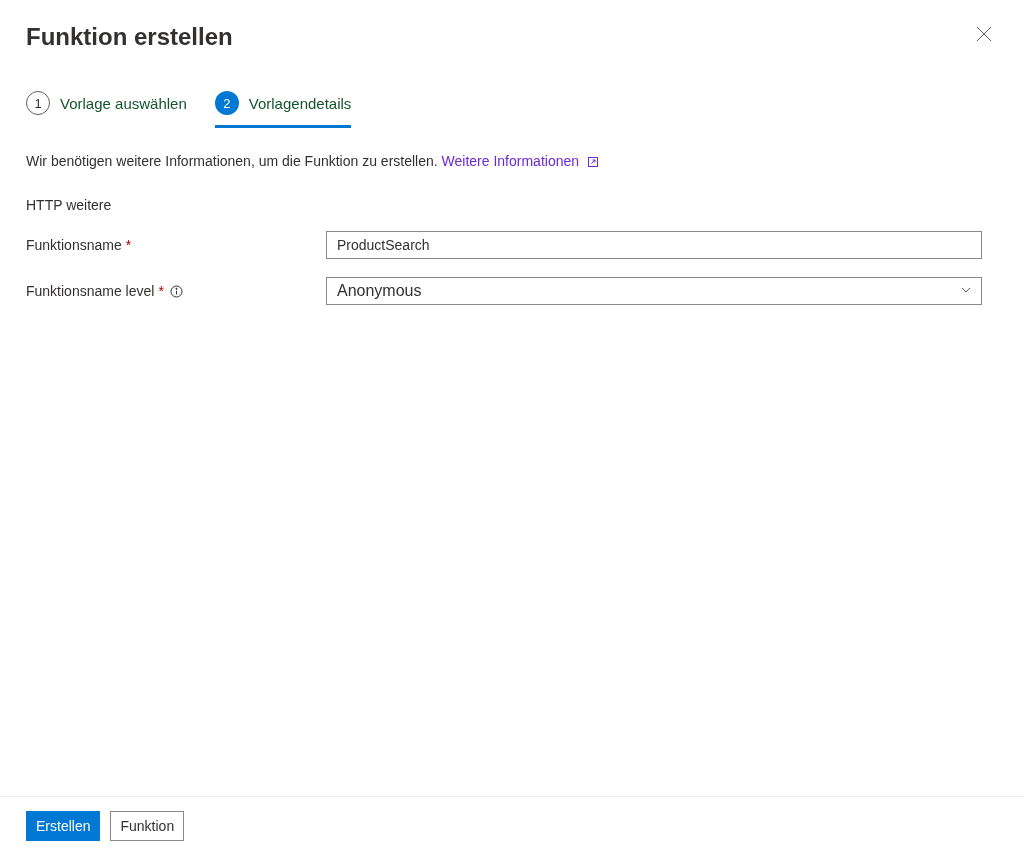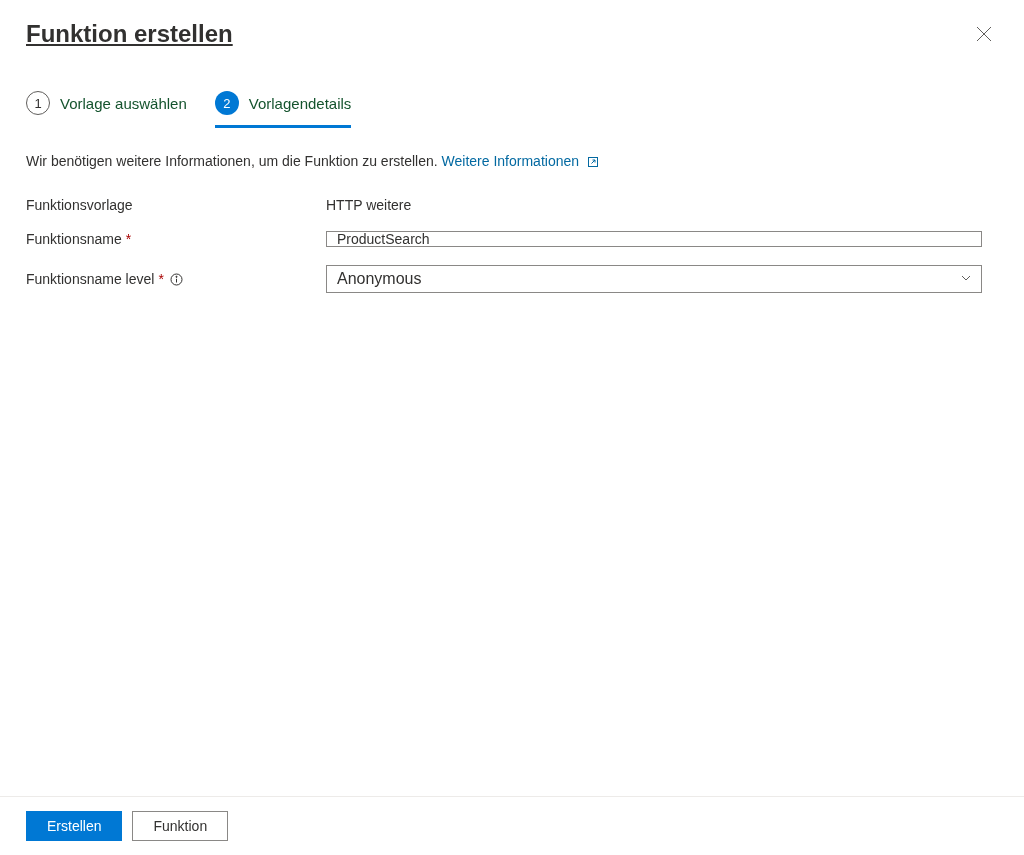--- a/index.html
+++ b/index.html
@@ -14,22 +14,21 @@
       font-size: 14px;
       width: 1024px;
       height: 855px;
       position: relative;
       overflow: hidden;
     }
     .header {
       padding: 20px 26px 0 26px;
       display: flex;
       justify-content: space-between;
-      align-items: flex-start;
-      text-decoration: underline;
+      align-items: flex-end;
     }
     .title {
       font-size: 24px;
       font-weight: 600;
       color: #323130;
     }
     .close-btn {
       cursor: pointer;
       padding: 6px;
       color: #605e5c;
@@ -88,21 +87,21 @@
     }
     .content {
       padding: 28px 26px 0 26px;
     }
     .description {
       font-size: 14px;
       color: #323130;
       margin-bottom: 28px;
     }
     .link {
-      color: #0369a1;
+      color: #6d28d9;
       cursor: pointer;
       text-decoration: none;
     }
     .link-icon {
       display: inline-flex;
       vertical-align: middle;
       margin-left: 4px;
     }
     .link-icon svg {
       width: 12px;
@@ -139,21 +138,21 @@
       color: #323130;
     }
     .text-input {
       width: 656px;
       padding: 5px 10px;
       font-size: 14px;
       border: 1px solid #8a8886;
       background: #ffffff;
       color: #323130;
       font-family: inherit;
-      height: 16px;
+      height: 28px;
     }
     .select-wrapper {
       position: relative;
       width: 656px;
     }
     .select-box {
       width: 100%;
       padding: 5px 30px 5px 10px;
       font-size: 16px;
       border: 1px solid #8a8886;
@@ -180,21 +179,21 @@
       position: absolute;
       bottom: 0;
       left: 0;
       right: 0;
       border-top: 1px solid #edebe9;
       padding: 14px 26px;
       display: flex;
       gap: 10px;
     }
     .btn {
-      padding: 6px 20px;
+      padding: 6px 9px;
       font-size: 14px;
       cursor: pointer;
       font-family: inherit;
       border: none;
       min-height: 30px;
       text-align: right;
     }
     .btn-primary {
       background: #0078d4;
       color: #ffffff;
@@ -241,21 +240,20 @@
         <svg viewBox="0 0 12 12" fill="none" stroke="currentColor" stroke-width="1">
           <rect x="1.5" y="1.5" width="9" height="9"></rect>
           <line x1="4.5" y1="7.5" x2="8" y2="4"></line>
           <polyline points="5.5,4 8,4 8,6.5"></polyline>
         </svg>
       </span>
     </a>
   </div>
 
   <div class="form-row">
-    <div class="form-label">Funktionsvorlage</div>
     <div class="form-value">HTTP weitere</div>
   </div>
 
   <div class="form-row">
     <div class="form-label">
       <span>Funktionsname</span>
       <span class="required">*</span>
     </div>
     <input type="text" class="text-input" value="ProductSearch" style="">
   </div>

